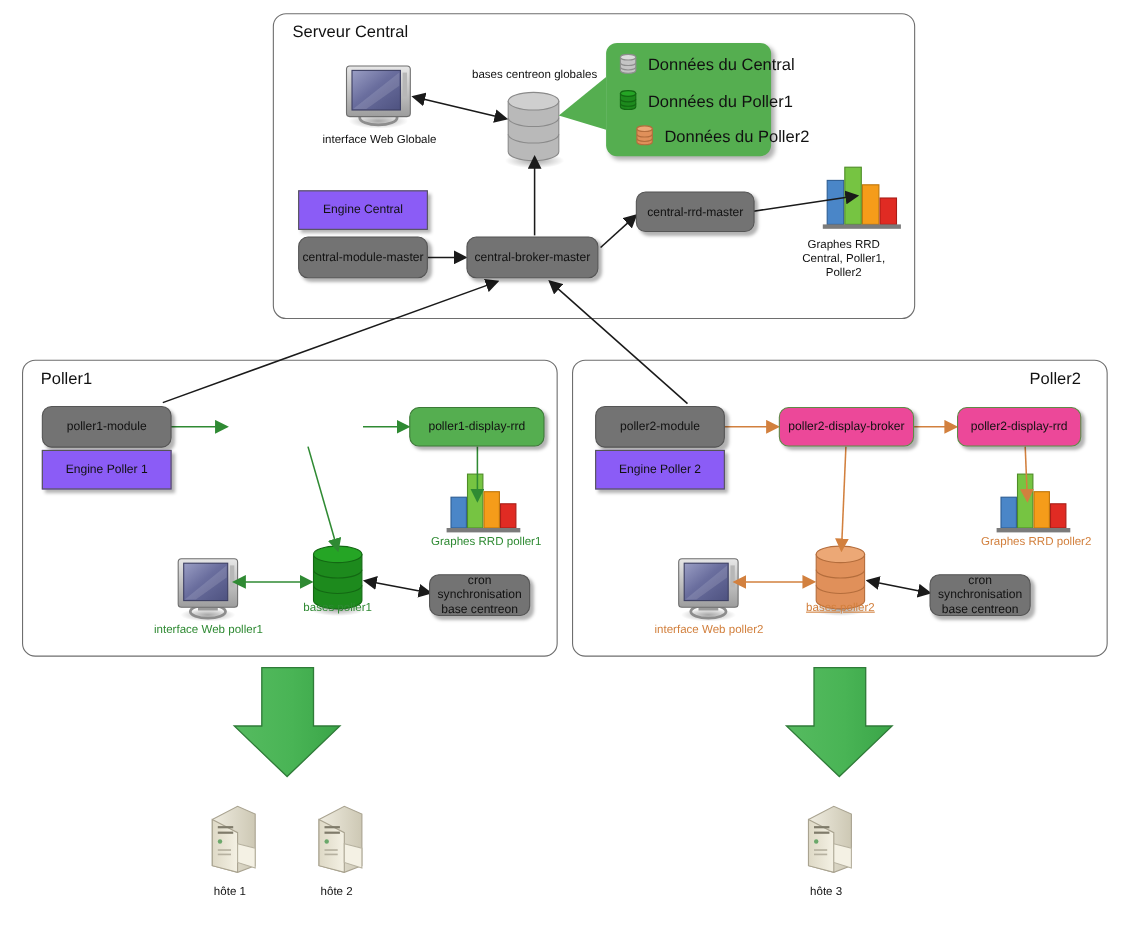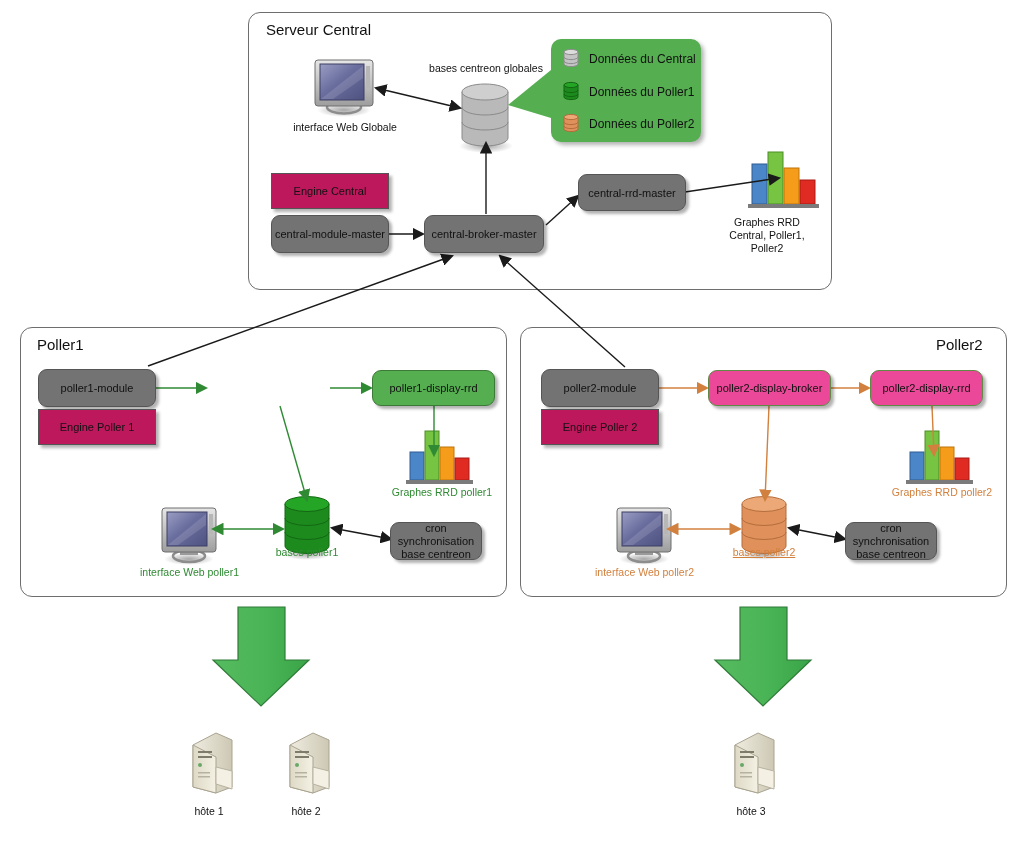--- a/index.html
+++ b/index.html
@@ -9,34 +9,34 @@
   svg.layer{position:absolute;left:0;top:0;width:1024px;height:851px;overflow:visible;}
   #svg-edges{z-index:2;}
   #svg-shapes{z-index:1;}
   .node{position:absolute;z-index:3;box-sizing:border-box;display:flex;
         align-items:center;justify-content:center;text-align:center;}
   .panel{position:absolute;z-index:0;border:1px solid #6e6e6e;border-radius:12px;
          background:#ffffff;box-sizing:border-box;}
   .panel-title{position:absolute;z-index:4;font-size:15px;color:#111;}
   .rbox{border:1px solid #555;border-radius:9px;background:#737373;
         box-shadow:3px 3px 3px rgba(0,0,0,.30);font-size:11px;color:#111;}
-  .sqbox{border:1px solid #555;border-radius:0;background:#be185d;
+  .sqbox{border:1px solid #555;border-radius:0;background:#8b5cf6;
          box-shadow:3px 3px 3px rgba(0,0,0,.30);font-size:11px;color:#111;}
   .gbox{border:1px solid #3c7a37;border-radius:9px;background:#55ae50;
         box-shadow:3px 3px 3px rgba(0,0,0,.30);font-size:11px;color:#111;}
   .obox{border:1px solid #5e8a46;border-radius:9px;background:#ec4899;
         box-shadow:3px 3px 3px rgba(0,0,0,.30);font-size:11px;color:#111;}
   .caption{position:absolute;z-index:4;font-size:10.5px;text-align:center;
            line-height:13px;color:#111;}
   .cap-green{color:#2f8a33;}
   .cap-orange{color:#d2803e;}
   .legend{position:absolute;z-index:3;border-radius:10px;background:#55ae50;
           box-shadow:3px 3px 4px rgba(0,0,0,.30);box-sizing:border-box;}
   .legend-row{position:absolute;display:flex;align-items:center;gap:9px;}
-  .legend-label{font-size:12px;color:#111;white-space:nowrap;}
+  .legend-label{font-size:15px;color:#111;white-space:nowrap;}
 </style>
 </head>
 <body>
 
 <div id="stage">
 
   <div class="panel" style="left:248px;top:12px;width:584px;height:278px;"></div>
   <div class="panel-title" style="left:266px;top:21px;">Serveur Central</div>
 
   <div class="panel" style="left:20px;top:327px;width:487px;height:270px;"></div>
@@ -211,21 +211,21 @@
   <div class="legend-row" style="left:562px;top:80px;z-index:4;">
     <svg width="18" height="24" viewBox="0 0 18 24">
       <path d="M2 5 v12 a7 2.6 0 0 0 14 0 v-12 z" fill="#1d8a1d" stroke="#126812" stroke-width="1"></path>
       <ellipse cx="9" cy="5" rx="7" ry="2.6" fill="#25a525" stroke="#126812" stroke-width="1"></ellipse>
       <path d="M2 10 a7 2.6 0 0 0 14 0" fill="none" stroke="#126812" stroke-width="1"></path>
       <path d="M2 14 a7 2.6 0 0 0 14 0" fill="none" stroke="#126812" stroke-width="1"></path>
     </svg>
     <span class="legend-label">Données du Poller1</span>
   </div>
 
-  <div class="legend-row" style="left:562px;top:112px;z-index:4;">
+  <div class="legend-row" style="left:577px;top:112px;z-index:4;">
     <svg width="18" height="24" viewBox="0 0 18 24">
       <path d="M2 5 v12 a7 2.6 0 0 0 14 0 v-12 z" fill="#e0905a" stroke="#b46d3c" stroke-width="1"></path>
       <ellipse cx="9" cy="5" rx="7" ry="2.6" fill="#eca876" stroke="#b46d3c" stroke-width="1"></ellipse>
       <path d="M2 10 a7 2.6 0 0 0 14 0" fill="none" stroke="#b46d3c" stroke-width="1"></path>
       <path d="M2 14 a7 2.6 0 0 0 14 0" fill="none" stroke="#b46d3c" stroke-width="1"></path>
     </svg>
     <span class="legend-label">Données du Poller2</span>
   </div>
 
   <svg class="layer" id="svg-edges" viewBox="0 0 1024 851">

